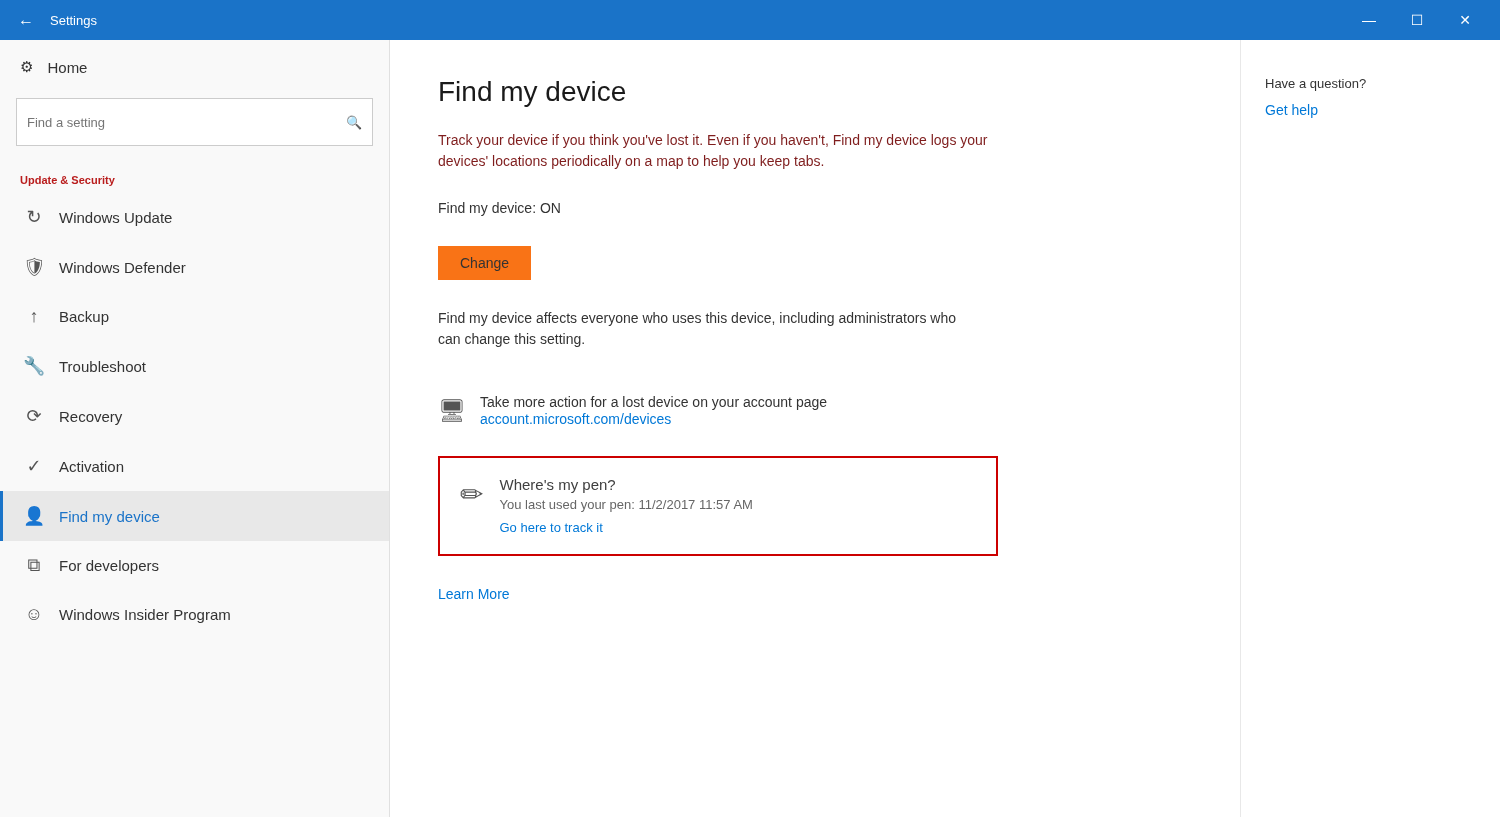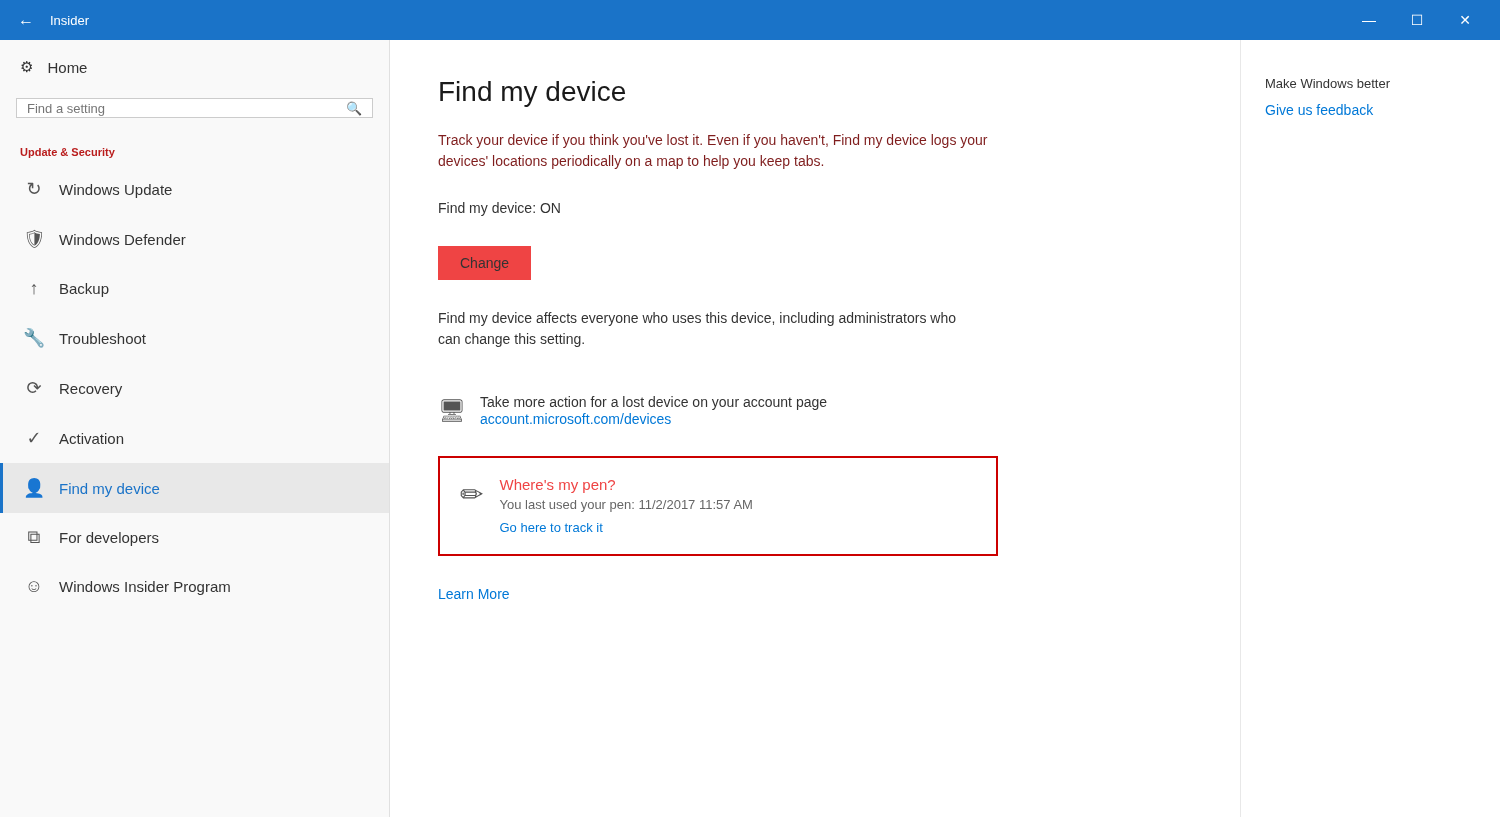--- a/index.html
+++ b/index.html
@@ -61,21 +61,21 @@
       color: #333;
       gap: 14px;
     }
 
     .sidebar-search {
       margin: 4px 16px 16px 16px;
       position: relative;
     }
     .sidebar-search input {
       width: 100%;
-      height: 20px;
+      height: 48px;
       border: 1px solid #ccc;
       padding: 0 36px 0 10px;
       font-size: 13px;
       outline: none;
       background: white;
     }
     .sidebar-search-icon {
       position: absolute;
       right: 10px; top: 50%;
       transform: translateY(-50%);
@@ -136,21 +136,21 @@
       margin-bottom: 28px;
     }
 
     .status-line {
       font-size: 14px;
       color: #333;
       margin-bottom: 30px;
     }
 
     .change-btn {
-      background: #ef4444;
+      background: #f97316;
       border: none;
       padding: 9px 22px;
       font-size: 14px;
       cursor: pointer;
       margin-bottom: 28px;
       color: #333;
     }
 
     .affects-text {
       font-size: 14px;
@@ -191,21 +191,21 @@
       gap: 16px;
       align-items: flex-start;
     }
     .pen-icon {
       font-size: 28px;
       color: #555;
       margin-top: 2px;
     }
     .pen-title {
       font-size: 15px;
-      color: #ef4444;
+      color: #404040;
       margin-bottom: 4px;
     }
     .pen-subtitle {
       font-size: 13px;
       color: #666;
       margin-bottom: 6px;
     }
     .pen-link {
       color: #0078d7;
       text-decoration: none;
@@ -248,21 +248,21 @@
       cursor: pointer;
     }
   </style>
 </head>
 <body>
 
 <div class="titlebar">
   <div class="titlebar-back">
     <span>←</span>
   </div>
-  <div class="titlebar-title">Insider</div>
+  <div class="titlebar-title">Settings</div>
   <div class="titlebar-controls">
     <div class="titlebar-btn">—</div>
     <div class="titlebar-btn">☐</div>
     <div class="titlebar-btn close">✕</div>
   </div>
 </div>
 
 <div class="app-body">
 
   <div class="sidebar">
@@ -342,17 +342,17 @@
       </div>
     </div>
 
     <div class="bottom-links">
       <a class="bottom-link">Learn More</a>
     </div>
   </div>
 
   <div class="right-panel">
     <div class="right-section">
-      <div class="right-section-title">Make Windows better</div>
-      <a class="right-link">Give us feedback</a>
+      <div class="right-section-title">Have a question?</div>
+      <a class="right-link">Get help</a>
     </div>
   </div>
 </div>
 
 </body></html>

